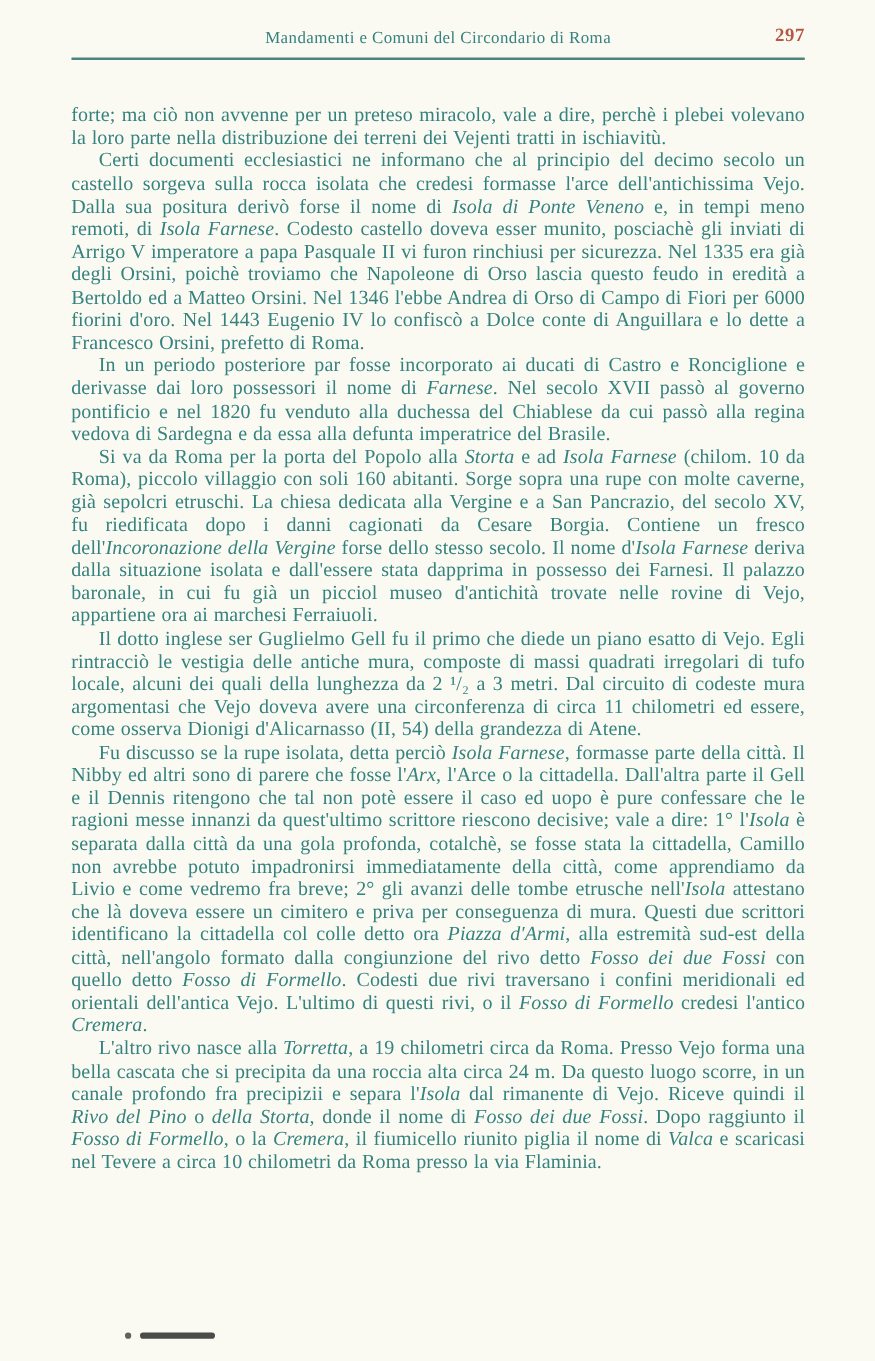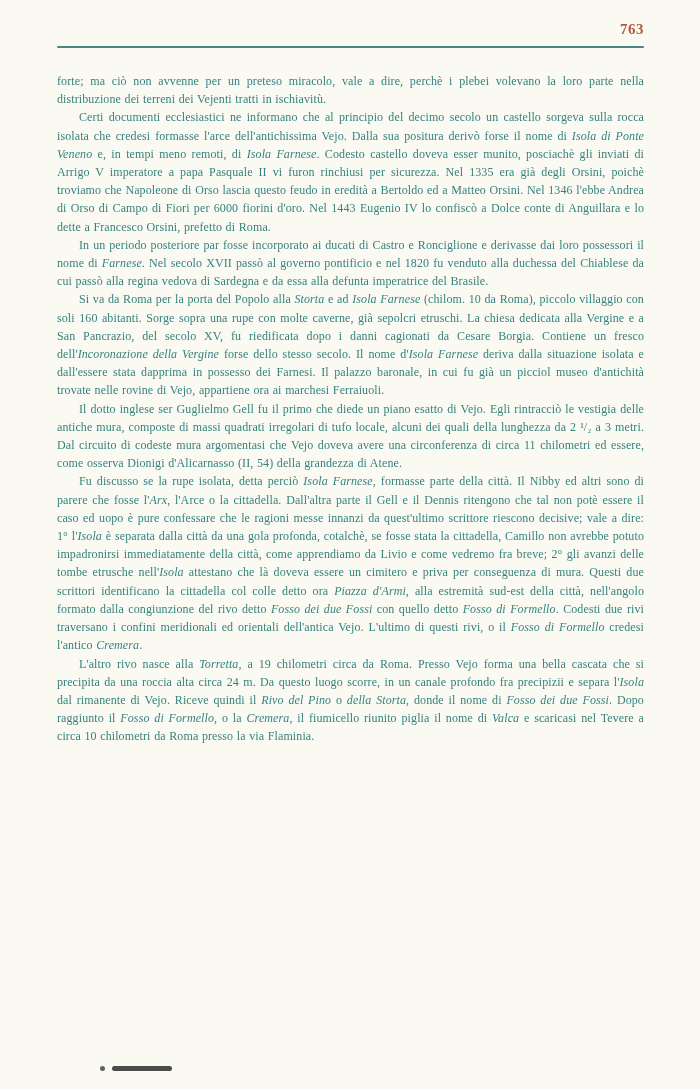--- a/index.html
+++ b/index.html
@@ -38,22 +38,22 @@
     color: var(--num-ink, #b25a43);
   }
   .header-rule {
     height: 2px;
     background: var(--rule, #2d6e6c);
     margin-top: 4px;
     border-radius: 1px;
     opacity: 0.85;
   }
   .page-body {
-    margin-top: 24px;
-    font-size: 12px;
+    margin-top: 36px;
+    font-size: 16px;
     line-height: 18.2px;
     text-align: justify;
     letter-spacing: 0.1px;
     word-spacing: 0.5px;
   }
   p.para { margin: 0; padding: 0; }
   p.para.indent { text-indent: 22px; }
   p.para i { font-style: italic; }
   .bottom-mark {
     position: absolute;
@@ -74,21 +74,22 @@
     background: var(--smudge, #2a2d2c);
     border-radius: 2.5px;
     opacity: 0.85;
   }
 </style>
 </head>
 <body style="--ink: #35827f; --num-ink: #b25a43; --paper: #fbfaf2; --rule: #2d6e6c; --smudge: #2a2d2c;">
 
 <div class="sheet">
   <header class="page-header">
-    <span class="page-number">763</span>
+    <span class="running-title">Mandamenti e Comuni del Circondario di Roma</span>
+    <span class="page-number">297</span>
   </header>
 
   <div class="header-rule"></div>
 
   <main class="page-body" id="page-body">
       <p class="para"><span>forte; ma ciò non avvenne per un preteso miracolo, vale a dire, perchè i plebei volevano la loro parte nella distribuzione dei terreni dei Vejenti tratti in ischiavitù.</span></p>
       <p class="para indent"><span>Certi documenti ecclesiastici ne informano che al principio del decimo secolo un castello sorgeva sulla rocca isolata che credesi formasse l'arce dell'antichissima Vejo. Dalla sua positura derivò forse il nome di </span><i>Isola di Ponte Veneno</i><span> e, in tempi meno remoti, di </span><i>Isola Farnese</i><span>. Codesto castello doveva esser munito, posciachè gli inviati di Arrigo V imperatore a papa Pasquale II vi furon rinchiusi per sicurezza. Nel 1335 era già degli Orsini, poichè troviamo che Napoleone di Orso lascia questo feudo in eredità a Bertoldo ed a Matteo Orsini. Nel 1346 l'ebbe Andrea di Orso di Campo di Fiori per 6000 fiorini d'oro. Nel 1443 Eugenio IV lo confiscò a Dolce conte di Anguillara e lo dette a Francesco Orsini, prefetto di Roma.</span></p>
       <p class="para indent"><span>In un periodo posteriore par fosse incorporato ai ducati di Castro e Ronciglione e derivasse dai loro possessori il nome di </span><i>Farnese</i><span>. Nel secolo XVII passò al governo pontificio e nel 1820 fu venduto alla duchessa del Chiablese da cui passò alla regina vedova di Sardegna e da essa alla defunta imperatrice del Brasile.</span></p>
       <p class="para indent"><span>Si va da Roma per la porta del Popolo alla </span><i>Storta</i><span> e ad </span><i>Isola Farnese</i><span> (chilom. 10 da Roma), piccolo villaggio con soli 160 abitanti. Sorge sopra una rupe con molte caverne, già sepolcri etruschi. La chiesa dedicata alla Vergine e a San Pancrazio, del secolo XV, fu riedificata dopo i danni cagionati da Cesare Borgia. Contiene un fresco dell'</span><i>Incoronazione della Vergine</i><span> forse dello stesso secolo. Il nome d'</span><i>Isola Farnese</i><span> deriva dalla situazione isolata e dall'essere stata dapprima in possesso dei Farnesi. Il palazzo baronale, in cui fu già un picciol museo d'antichità trovate nelle rovine di Vejo, appartiene ora ai marchesi Ferraiuoli.</span></p>
       <p class="para indent"><span>Il dotto inglese ser Guglielmo Gell fu il primo che diede un piano esatto di Vejo. Egli rintracciò le vestigia delle antiche mura, composte di massi quadrati irregolari di tufo locale, alcuni dei quali della lunghezza da 2 ¹/₂ a 3 metri. Dal circuito di codeste mura argomentasi che Vejo doveva avere una circonferenza di circa 11 chilometri ed essere, come osserva Dionigi d'Alicarnasso (II, 54) della grandezza di Atene.</span></p>

